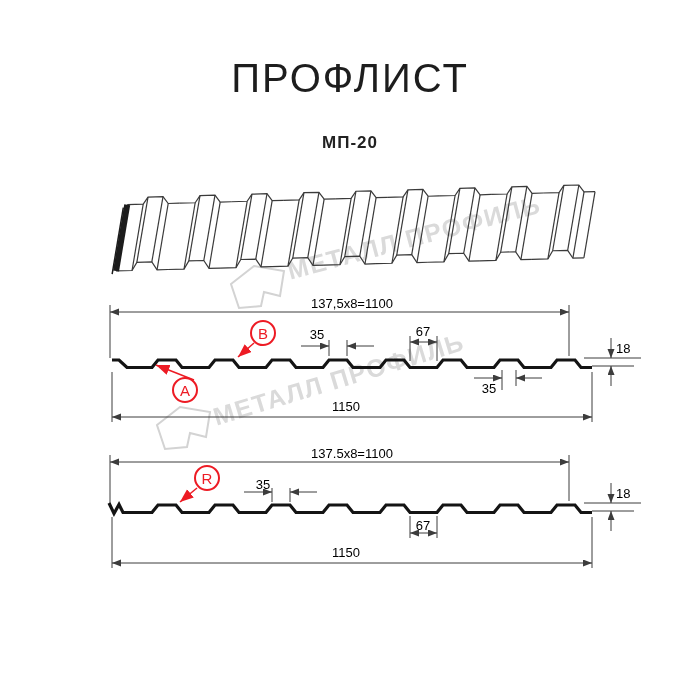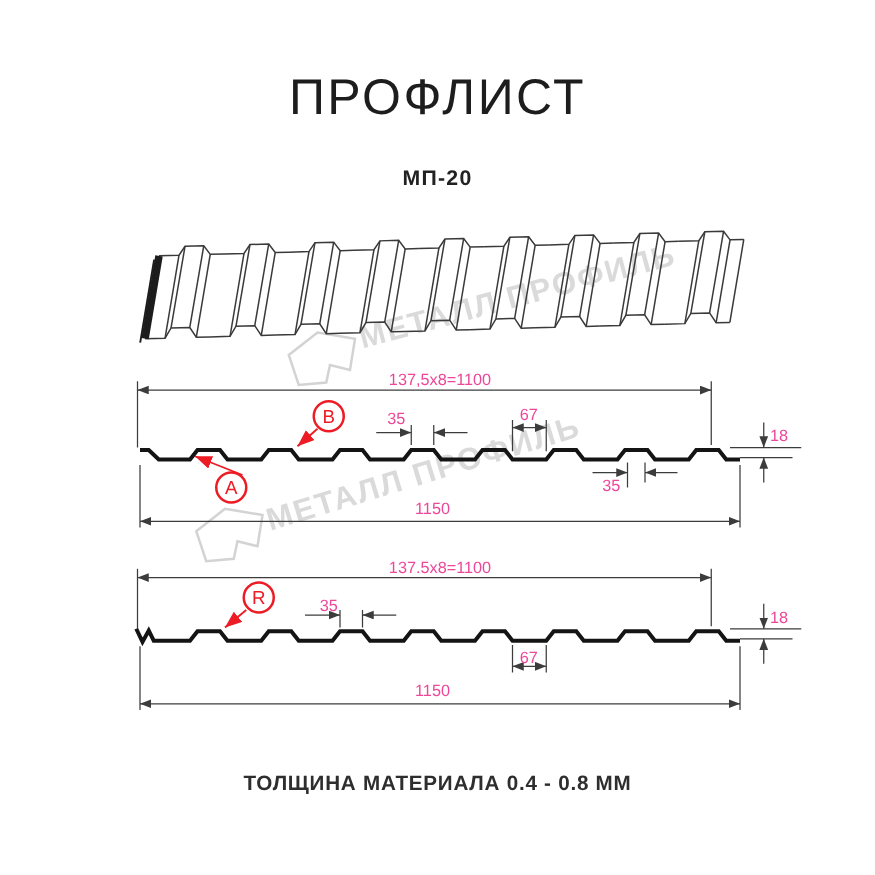--- a/index.html
+++ b/index.html
@@ -8,21 +8,21 @@
   .abs{position:absolute;}
   .ctr{left:0;right:0;text-align:center;}
   #title{top:56px;font-size:40px;font-weight:400;letter-spacing:2px;color:#1d1d1d;text-align:center;}
   #subtitle{top:85px;font-size:17px;font-weight:700;letter-spacing:1px;color:#222;margin-top:48px;}
   #footer-note{top:618px;font-size:16.5px;font-weight:600;letter-spacing:.6px;color:#2e2e2e;}
   .wm-text{position:absolute;z-index:1;font-size:25px;font-weight:700;letter-spacing:1.5px;
            color:#dadada;white-space:nowrap;transform-origin:0 50%;}
   #wm-upper{left:288px;top:257px;transform:rotate(-15deg);}
   #wm-lower{left:214px;top:403px;transform:rotate(-17deg);}
   #draw{position:absolute;left:0;top:0;z-index:2;}
-  .dim{position:absolute;z-index:3;font-size:13px;color:#ec4899;white-space:nowrap;}
+  .dim{position:absolute;z-index:3;font-size:13px;color:#000000;white-space:nowrap;}
   .dimc{transform:translateX(-50%);}
   .lbl-circle{position:absolute;z-index:3;width:26px;height:26px;border:2.4px solid #ed1b24;
               border-radius:50%;box-sizing:border-box;display:flex;align-items:center;
               justify-content:center;font-size:15px;color:#ed1b24;background:transparent;}
 </style>
 </head>
 <body>
 
 <div id="page">
 
@@ -162,14 +162,13 @@
 
   <div class="dim dimc" style="left:352px;top:446px;text-align:right;">137.5x8=1100</div>
   <div class="dim dimc" style="left:263px;top:477px;">35</div>
   <div class="dim dimc" style="left:423px;top:518px;">67</div>
   <div class="dim dimc" style="left:346px;top:545px;">1150</div>
   <div class="dim" style="left:616px;top:486px;">18</div>
   <div class="lbl-circle" style="left:194px;top:465px;">
     <span>R</span>
   </div>
 
-  <div id="footer-note" class="abs ctr">ТОЛЩИНА МАТЕРИАЛА 0.4 - 0.8 ММ</div>
 </div>
 
 </body></html>

